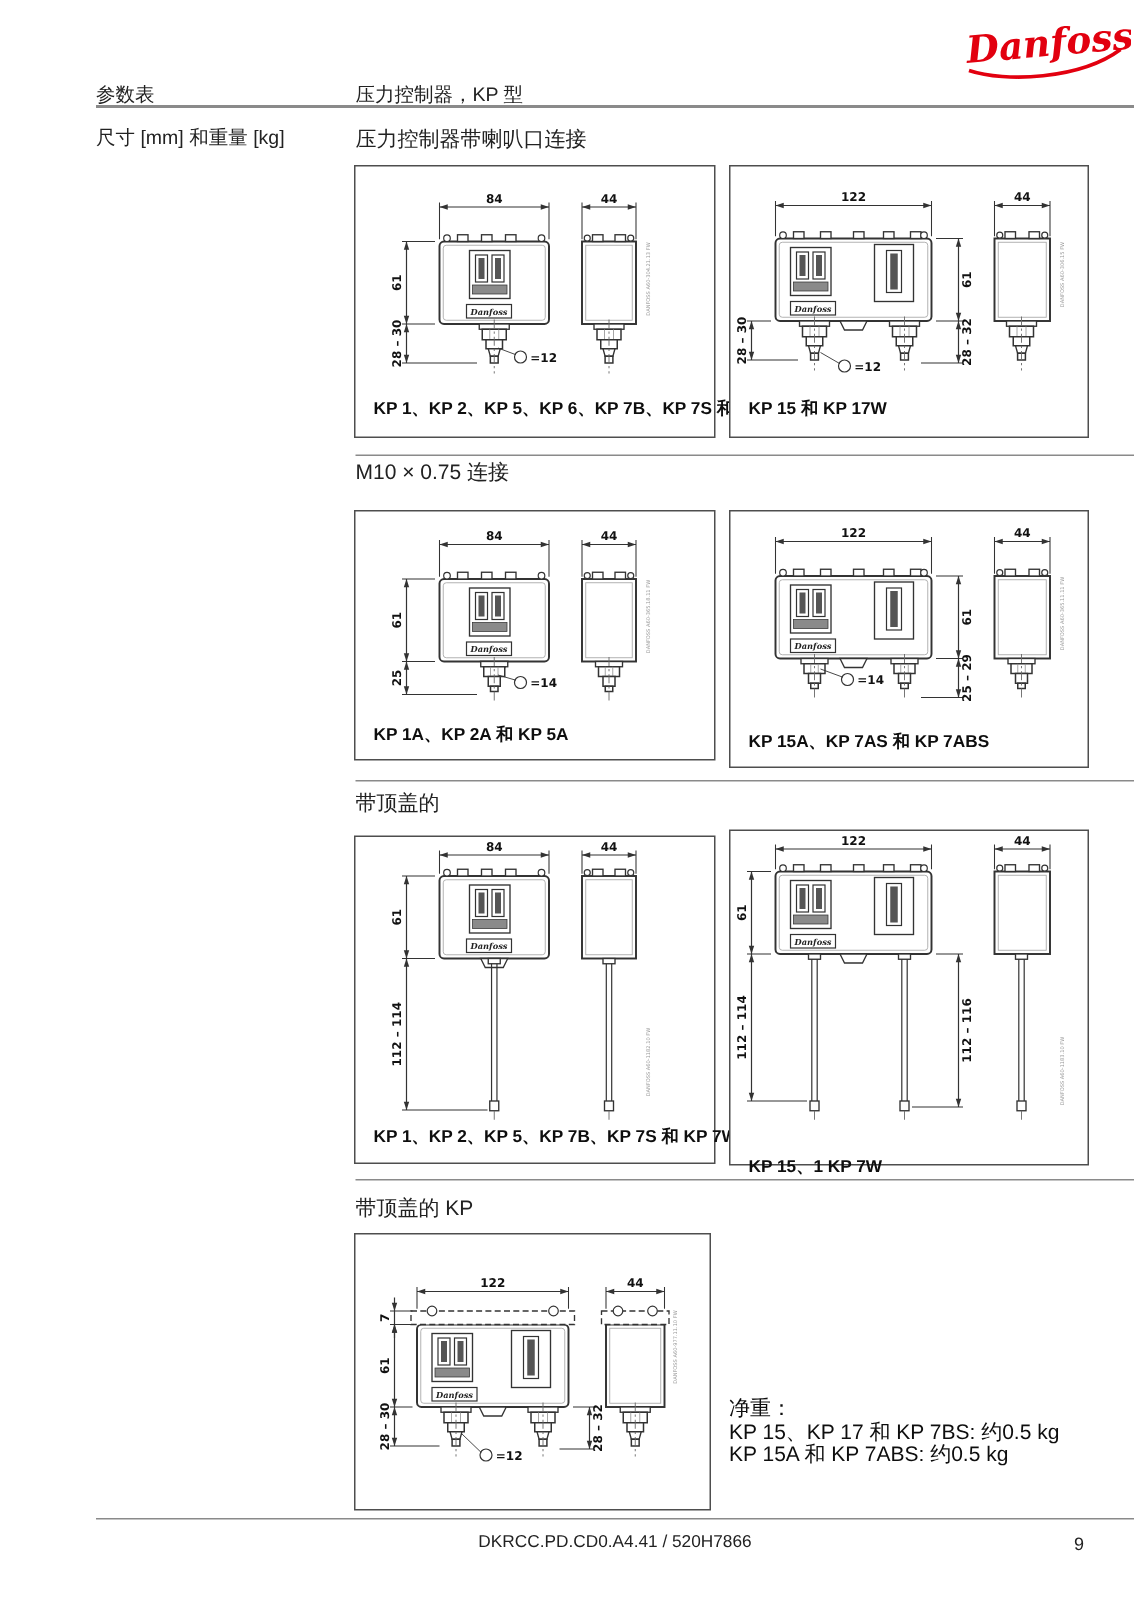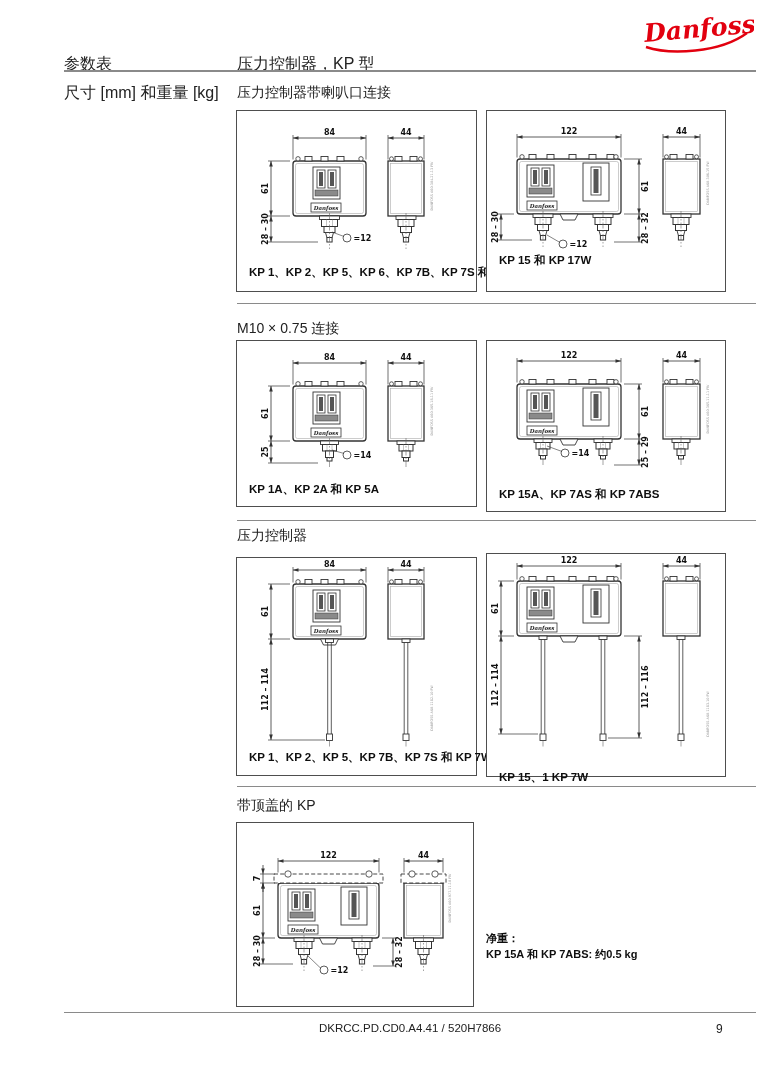--- a/index.html
+++ b/index.html
@@ -1,48 +1,48 @@
 <!DOCTYPE html>
 <html><head>
 <meta charset="utf-8">
 <style>
   html,body{margin:0;padding:0;background:#e8e8e8}
   .page{position:relative;width:758px;height:1072px;background:#fff;margin:0 auto;
         font-family:"Liberation Sans",sans-serif;color:#1a1a1a;overflow:hidden}
   .abs{position:absolute}
   .rule{position:absolute;background:#8a8a8a}
-  .h-label{font-size:16px;color:#222;white-space:nowrap}
+  .h-label{font-size:13px;color:#222;white-space:nowrap}
   .bld{font-weight:normal}
   .sec-heading{position:absolute;font-size:14px;color:#222;white-space:nowrap}
   .figbox{position:absolute;border:1px solid #4e4e4e;background:#fff}
   .figbox svg{position:absolute;left:0;top:0}
   .caption{position:absolute;font-size:11.5px;font-weight:600;color:#0e0e0e;white-space:nowrap}
-  .weights{position:absolute;font-size:11px;font-weight:700;line-height:15.6px;color:#0e0e0e}
+  .weights{position:absolute;font-size:14px;font-weight:400;line-height:15.6px;color:#0e0e0e}
   .footer-id{position:absolute;font-size:11.5px;color:#222;text-align:center}
   .pagenum{position:absolute;font-size:12px;color:#222}
 </style>
 </head>
 <body>
 
 <div class="page">
 
   <svg class="abs" style="left:636px;top:12px" width="118" height="44">
     <path d="M10,35 C34,43 84,41 111,21" stroke="#e2000f" stroke-width="2.4" fill="none"></path>
     <text x="9" y="30" font-size="25" font-style="italic" font-weight="bold" font-family="&quot;DejaVu Serif&quot;, serif" fill="#e2000f" transform="rotate(-5 9 30)">Danfoss</text>
   </svg>
 
   <div class="abs h-label" style="left:64px;top:54px">参数表</div>
   <div class="abs h-label" style="left:237px;top:54px"><span>压力控制器，</span><span class="bld">KP</span><span> 型</span></div>
   <div class="rule" style="left:64px;top:70px;width:692px;height:2px"></div>
 
   <div class="abs h-label" style="left:64px;top:83px"><span>尺寸 </span><span class="bld">[mm]</span><span> 和重量 </span><span class="bld">[kg]</span></div>
 
   <div class="sec-heading" style="left:237px;top:84px">压力控制器带喇叭口连接</div>
-  <div class="sec-heading" style="left:237px;top:320px">M10 × 0.75 连接</div>
-  <div class="sec-heading" style="left:237px;top:527px">压力控制器</div>
+  <div class="sec-heading" style="left:237px;top:306px">M10 × 0.75 连接</div>
+  <div class="sec-heading" style="left:237px;top:527px">带顶盖的</div>
   <div class="sec-heading" style="left:237px;top:797px">带顶盖的 KP</div>
 
   <div class="rule" style="left:237px;top:303px;width:519px;height:1px"></div>
   <div class="rule" style="left:237px;top:520px;width:519px;height:1px"></div>
   <div class="rule" style="left:237px;top:786px;width:519px;height:1px"></div>
 
   <div class="figbox" id="fb0" style="left:236px;top:110px;width:239px;height:180px">
     <div class="caption" style="left:12px;top:154px">KP 1、KP 2、KP 5、KP 6、KP 7B、KP 7S 和 KP 7W</div>
   <svg viewBox="0 0 239 180" width="239" height="180">
         <g fill="none">
@@ -108,21 +108,21 @@
           <polygon points="34,131 32.2,125.5 35.8,125.5" fill="#333"></polygon>
           <text x="30.5" y="118" fill="#111" font-size="8" font-family="&quot;DejaVu Sans&quot;,sans-serif" font-weight="600" text-anchor="middle" transform="rotate(-90 30.5 118)">28 – 30</text>
           <circle cx="110" cy="127" r="4" stroke="#333" stroke-width="0.8" fill="#fff"></circle>
           <text x="116.5" y="130" fill="#111" font-size="8" font-family="&quot;DejaVu Sans&quot;,sans-serif" font-weight="600">=12</text>
           <line x1="95" y1="121" x2="107" y2="125.5" stroke="#333" stroke-width="0.6"></line>
           <text x="196" y="75" fill="#999" font-size="3.4" font-family="&quot;DejaVu Sans&quot;,sans-serif" font-weight="400" text-anchor="middle" transform="rotate(-90 196 75)">DANFOSS A60-304.21.13 FW</text>
         </g>
       </svg>
     </div>
   <div class="figbox" id="fb1" style="left:486px;top:110px;width:238px;height:180px">
-    <div class="caption" style="left:12px;top:142px">KP 15 和 KP 17W</div>
+    <div class="caption" style="left:12px;top:154px">KP 15 和 KP 17W</div>
   <svg viewBox="0 0 238 180" width="238" height="180">
         <g fill="none">
           <rect x="30" y="48" width="104" height="55" stroke="#333" stroke-width="1.3" fill="#fff" rx="3"></rect>
           <rect x="32.5" y="50.5" width="99" height="50" stroke="#aaa" stroke-width="0.6" fill="#fff" rx="2"></rect>
           <rect x="42" y="43.5" width="7" height="4.5" stroke="#333" stroke-width="0.9" fill="#fff"></rect>
           <rect x="60" y="43.5" width="7" height="4.5" stroke="#333" stroke-width="0.9" fill="#fff"></rect>
           <rect x="82" y="43.5" width="7" height="4.5" stroke="#333" stroke-width="0.9" fill="#fff"></rect>
           <rect x="102" y="43.5" width="7" height="4.5" stroke="#333" stroke-width="0.9" fill="#fff"></rect>
           <rect x="120" y="43.5" width="7" height="4.5" stroke="#333" stroke-width="0.9" fill="#fff"></rect>
           <circle cx="35" cy="45.8" r="2.2" stroke="#333" stroke-width="0.8" fill="#fff"></circle>
@@ -585,20 +585,21 @@
           <circle cx="87" cy="147" r="4" stroke="#333" stroke-width="0.8" fill="#fff"></circle>
           <text x="93.5" y="150" fill="#111" font-size="8" font-family="&quot;DejaVu Sans&quot;,sans-serif" font-weight="600">=12</text>
           <line x1="71" y1="133" x2="84" y2="145.5" stroke="#333" stroke-width="0.6"></line>
           <text x="214" y="75" fill="#999" font-size="3.4" font-family="&quot;DejaVu Sans&quot;,sans-serif" font-weight="400" text-anchor="middle" transform="rotate(-90 214 75)">DANFOSS A60-977.11.10 FW</text>
         </g>
       </svg>
     </div>
 
   <div class="weights" style="left:486px;top:931px;width:265px">
     <div>净重：</div>
+    <div>KP 15、KP 17 和 KP 7BS: 约0.5 kg</div>
     <div>KP 15A 和 KP 7ABS: 约0.5 kg</div>
   </div>
 
   <div class="rule" style="left:64px;top:1012px;width:692px;height:1px"></div>
   <div class="footer-id" style="left:64px;top:1022px;width:692px">DKRCC.PD.CD0.A4.41 / 520H7866</div>
   <div class="pagenum" style="left:716px;top:1022px">9</div>
 
 </div>
 
 </body></html>

